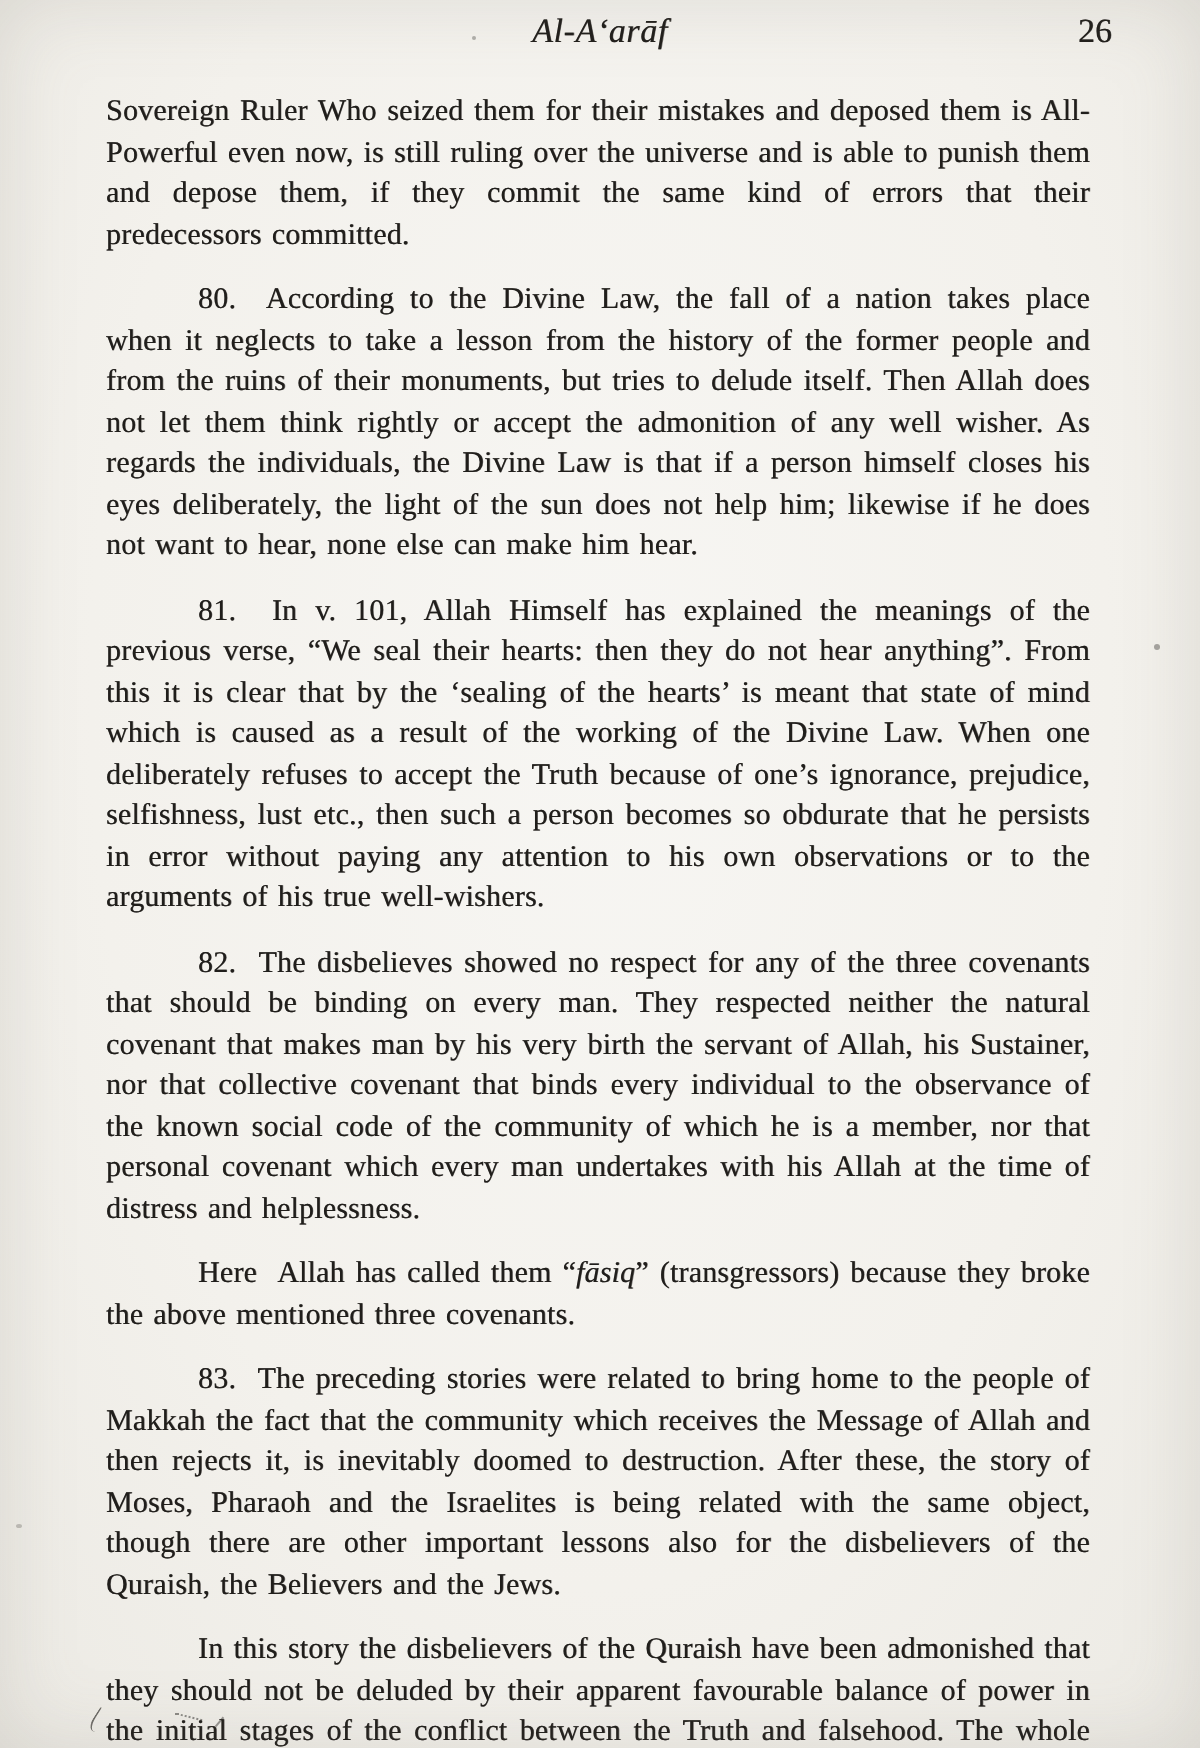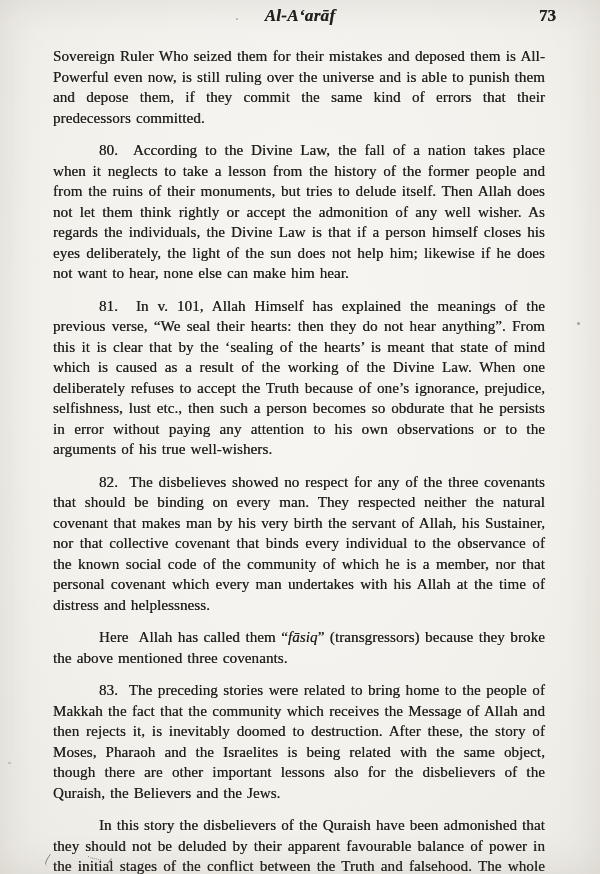--- a/index.html
+++ b/index.html
@@ -17,21 +17,20 @@
   .scan-text {
     text-shadow: 0.3px 0 0 rgba(32,30,27,0.55), 0 0.2px 0 rgba(32,30,27,0.35);
   }
   .header {
     position: absolute;
     top: 6px;
     left: 40px;
     right: 40px;
     height: 24px;
     text-align: center;
-    font-weight: bold;
   }
   .chapter-title {
     font-style: italic;
     font-size: 17px;
     letter-spacing: 0.3px;
   }
   .page-number {
     position: absolute;
     right: 4px;
     top: 0;
@@ -81,21 +80,21 @@
     box-shadow: inset 0 0 40px rgba(120,115,105,0.18);
   }
 </style>
 </head>
 <body>
 
 <div class="page scan-text">
 
   <div class="header">
     <span class="chapter-title">Al-A‘arāf</span>
-    <span class="page-number">73</span>
+    <span class="page-number">26</span>
   </div>
 
   <div class="body-text">
     <p class="para">Sovereign Ruler Who seized them for their mistakes and deposed them is All-Powerful even now, is still ruling over the universe and is able to punish them and depose them, if they commit the same kind of errors that their predecessors committed.</p>
     <p class="para indent">80.&nbsp; According to the Divine Law, the fall of a nation takes place when it neglects to take a lesson from the history of the former people and from the ruins of their monuments, but tries to delude itself. Then Allah does not let them think rightly or accept the admonition of any well wisher. As regards the individuals, the Divine Law is that if a person himself closes his eyes deliberately, the light of the sun does not help him; likewise if he does not want to hear, none else can make him hear.</p>
     <p class="para indent">81.&nbsp; In v. 101, Allah Himself has explained the meanings of the previous verse, “We seal their hearts: then they do not hear anything”. From this it is clear that by the ‘sealing of the hearts’ is meant that state of mind which is caused as a result of the working of the Divine Law. When one deliberately refuses to accept the Truth because of one’s ignorance, prejudice, selfishness, lust etc., then such a person becomes so obdurate that he persists in error without paying any attention to his own observations or to the arguments of his true well-wishers.</p>
     <p class="para indent">82.&nbsp; The disbelieves showed no respect for any of the three covenants that should be binding on every man. They respected neither the natural covenant that makes man by his very birth the servant of Allah, his Sustainer, nor that collective covenant that binds every individual to the observance of the known social code of the community of which he is a member, nor that personal covenant which every man undertakes with his Allah at the time of distress and helplessness.</p>
     <p class="para indent"><span>Here&nbsp; Allah has called them “</span><i>fāsiq</i><span>” (transgressors) because they broke the above mentioned three covenants.</span></p>
     <p class="para indent">83.&nbsp; The preceding stories were related to bring home to the people of Makkah the fact that the community which receives the Message of Allah and then rejects it, is inevitably doomed to destruction. After these, the story of Moses, Pharaoh and the Israelites is being related with the same object, though there are other important lessons also for the disbelievers of the Quraish, the Believers and the Jews.</p>
     <p class="para indent">In this story the disbelievers of the Quraish have been admonished that they should not be deluded by their apparent favourable balance of power in the initial stages of the conflict between the Truth and falsehood. The whole history of the conflict bears evidence to the fact that a single man starts the Movement to establish the Truth in his nation, nay, in the whole world, and wages war, without the help of any material provisions, against falsehood which had the backing of</p>

